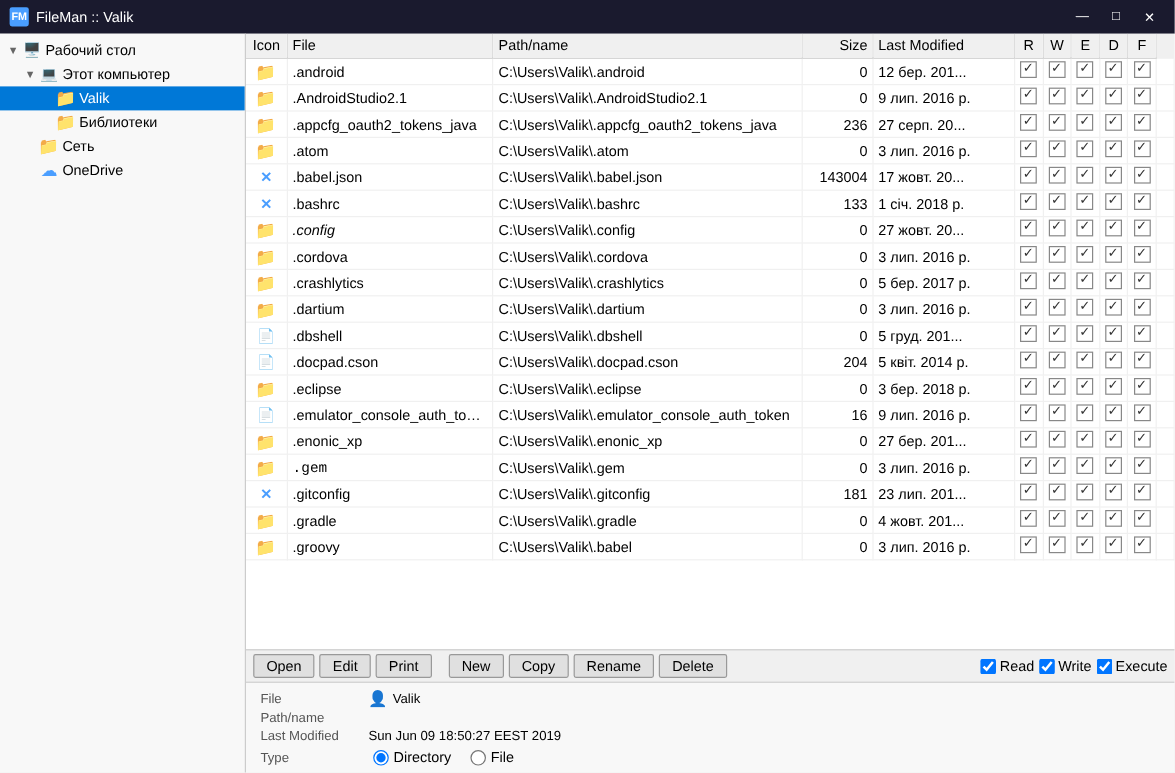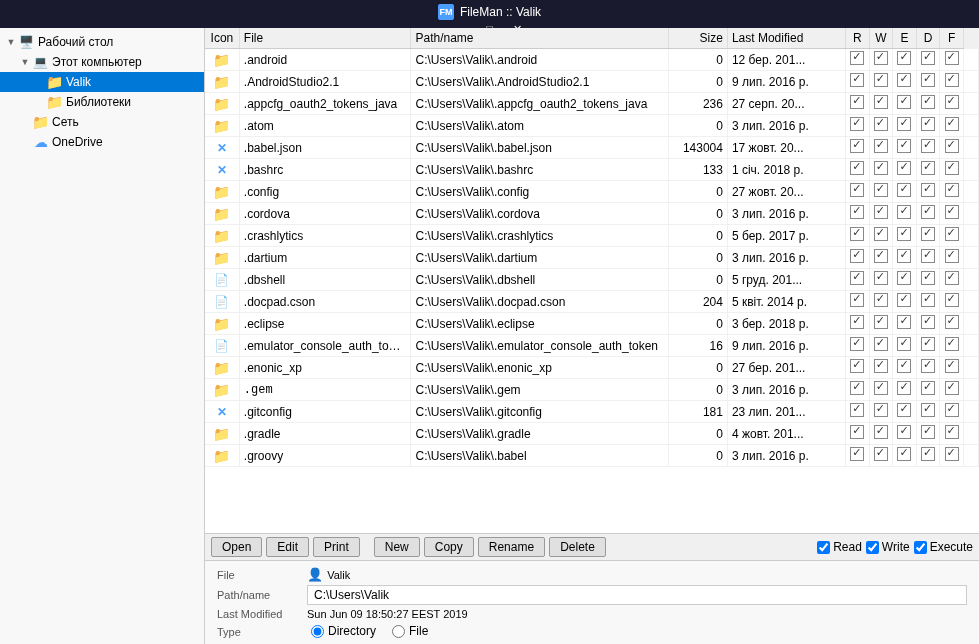--- a/index.html
+++ b/index.html
@@ -8,21 +8,20 @@
     
     .title-bar {
       background: #1a1a2e;
       color: white;
       display: flex;
       align-items: center;
       padding: 4px 8px;
       height: 28px;
       justify-content: space-between;
       flex-shrink: 0;
-      flex-direction: column;
     }
     .title-bar-left { display: flex; align-items: center; gap: 6px; }
     .title-bar-icon { width: 16px; height: 16px; background: #4a9eff; border-radius: 2px; display: flex; align-items: center; justify-content: center; color: white; font-size: 9px; font-weight: bold; }
     .title-bar-text { font-size: 12px; color: white; }
     .title-bar-controls { display: flex; gap: 2px; }
     .title-btn { width: 26px; height: 18px; background: transparent; border: none; color: white; cursor: pointer; display: flex; align-items: center; justify-content: center; font-size: 11px; border-radius: 2px; }
 
     
     .main-layout { display: flex; flex: 1; overflow: hidden; }
 
@@ -272,21 +271,21 @@
     <td class="col-modified">1 січ. 2018 р.</td>
     <td class="col-r"><span class="checkbox-cell checked"></span></td>
     <td class="col-w"><span class="checkbox-cell checked"></span></td>
     <td class="col-e"><span class="checkbox-cell checked"></span></td>
     <td class="col-d"><span class="checkbox-cell checked"></span></td>
     <td class="col-f"><span class="checkbox-cell checked"></span></td>
     <td></td>
   </tr>
             <tr>
     <td class="col-icon"><span style="color:#ffcc00; font-size:14px;">📁</span></td>
-    <td class="col-file" style="overflow:hidden; text-overflow:ellipsis;">.config</td>
+    <td class="col-file" style="overflow:hidden; text-overflow:ellipsis;font-style:italic;">.config</td>
     <td class="col-path" style="overflow:hidden; text-overflow:ellipsis;">C:\Users\Valik\.config</td>
     <td class="col-size">0</td>
     <td class="col-modified">27 жовт. 20...</td>
     <td class="col-r"><span class="checkbox-cell checked"></span></td>
     <td class="col-w"><span class="checkbox-cell checked"></span></td>
     <td class="col-e"><span class="checkbox-cell checked"></span></td>
     <td class="col-d"><span class="checkbox-cell checked"></span></td>
     <td class="col-f"><span class="checkbox-cell checked"></span></td>
     <td></td>
   </tr>
@@ -477,21 +476,20 @@
     <div class="file-info-panel">
 
       <div class="info-row">
         <span class="info-label">File</span>
         <span class="user-icon">👤</span>
         <span class="info-value">Valik</span>
       </div>
 
       <div class="info-row">
         <span class="info-label">Path/name</span>
-        <div class="info-path-box">C:\Users\Valik</div>
       </div>
 
       <div class="info-row">
         <span class="info-label">Last Modified</span>
         <span class="info-value">Sun Jun 09 18:50:27 EEST 2019</span>
       </div>
 
 
       <div class="type-row">
         <span class="info-label">Type</span>

